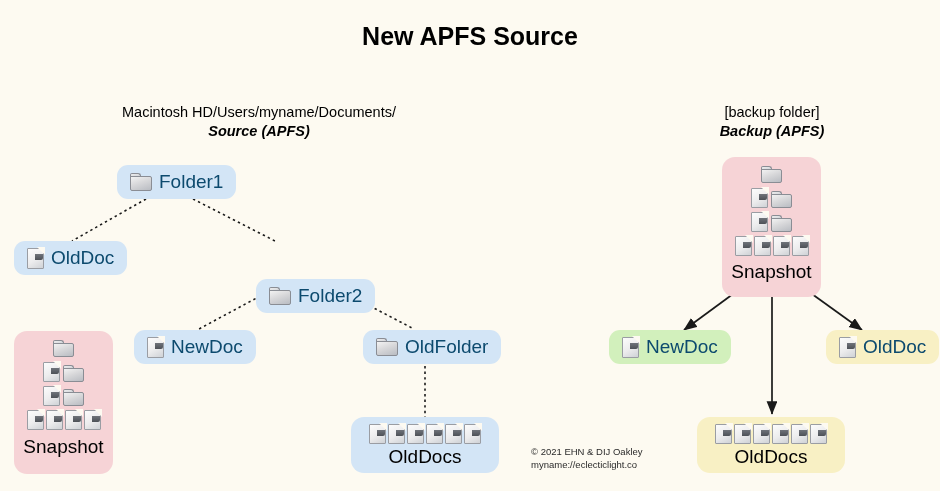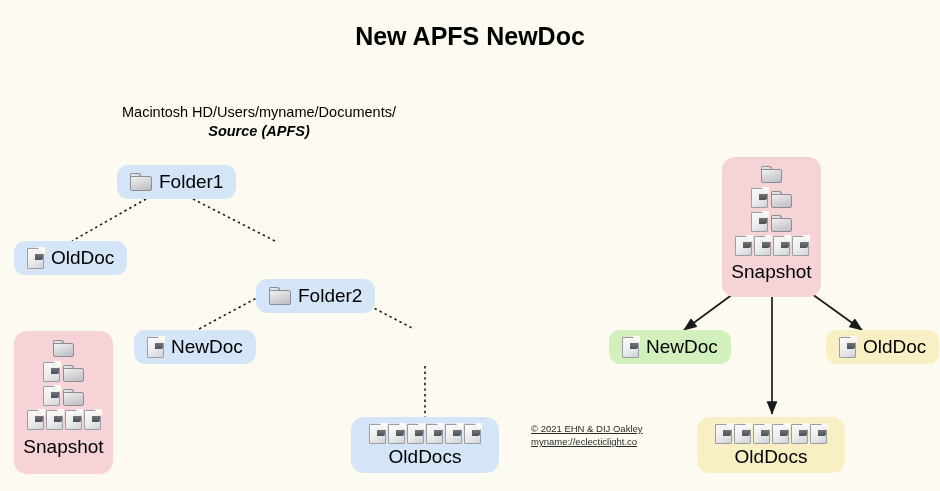--- a/index.html
+++ b/index.html
@@ -54,21 +54,21 @@
 
   
   .node {
     position: absolute;
     display: flex;
     align-items: center;
     justify-content: center;
     gap: 7px;
     border-radius: 11px;
     font-size: 19px;
-    color: #000000;
+    color: #0c4a6e;
     white-space: nowrap;
     z-index: 2;
     padding: 0 13px;
     height: 34px;
   }
   .node.blue   { background: #d3e5f6; }
   .node.green  { background: #d2f0bc; }
   .node.cream  { background: #f8f0c4; }
 
   
@@ -176,28 +176,30 @@
 
     <line x1="425" y1="366" x2="425" y2="417" stroke="#1a1a1a" stroke-width="1.6" stroke-dasharray="2.4 3.2"></line>
 
     <line x1="733" y1="294" x2="684" y2="330" stroke="#1a1a1a" stroke-width="1.7" marker-end="url(#arrowhead)"></line>
 
     <line x1="772" y1="297" x2="772" y2="414" stroke="#1a1a1a" stroke-width="1.7" marker-end="url(#arrowhead)"></line>
 
     <line x1="812" y1="294" x2="862" y2="330" stroke="#1a1a1a" stroke-width="1.7" marker-end="url(#arrowhead)"></line>
   </svg>
 
-  <div class="title">New APFS NewDoc</div>
+  <div class="title">New APFS Source</div>
 
   <div class="caption" style="left:78px; top:103px; width:362px;text-align:center;">
     <div>Macintosh HD/Users/myname/Documents/</div>
     <div class="em">Source (APFS)</div>
   </div>
 
   <div class="caption" style="left:672px; top:103px; width:200px;">
+    <div>[backup folder]</div>
+    <div class="em">Backup (APFS)</div>
   </div>
 
   <div class="node blue" style="left:117px; top:165px;">
     <span class="ic folder">
       <span class="ftab"></span>
         <span class="fbody"></span>
     </span>
     <span>Folder1</span>
   </div>
 
@@ -220,20 +222,27 @@
 
   <div class="node blue" style="left:134px; top:330px;">
     <span class="ic doc">
       <span class="dbody"></span>
         <span class="dwedge"></span>
         <span class="dfold"></span>
     </span>
     <span>NewDoc</span>
   </div>
 
+  <div class="node blue" style="left:363px; top:330px;">
+    <span class="ic folder">
+      <span class="ftab"></span>
+        <span class="fbody"></span>
+    </span>
+    <span>OldFolder</span>
+  </div>
 
   <div class="group pink" style="left:14px; top:331px; width:99px; height:143px; padding-top:9px;">
     <div class="icon-rows">
       <div class="icon-row" style="margin-bottom:5px;">
         <span class="ic folder">
           <span class="ftab"></span>
             <span class="fbody"></span>
         </span>
       </div>
       <div class="icon-row" style="margin-bottom:4px; gap:3px;">
@@ -423,18 +432,18 @@
       </span>
       <span class="ic doc">
         <span class="dbody"></span>
           <span class="dwedge"></span>
           <span class="dfold"></span>
       </span>
     </div>
     <div class="group-label" style="margin-top:2px;">OldDocs</div>
   </div>
 
-  <div class="credit" style="left:531px; top:422px;text-decoration:underline;">
+  <div class="credit" style="left:531px; top:445px;">
     <div>© 2021 EHN &amp; DIJ Oakley</div>
     <div>myname://eclecticlight.co</div>
   </div>
 
 </div>
 
 </body></html>

